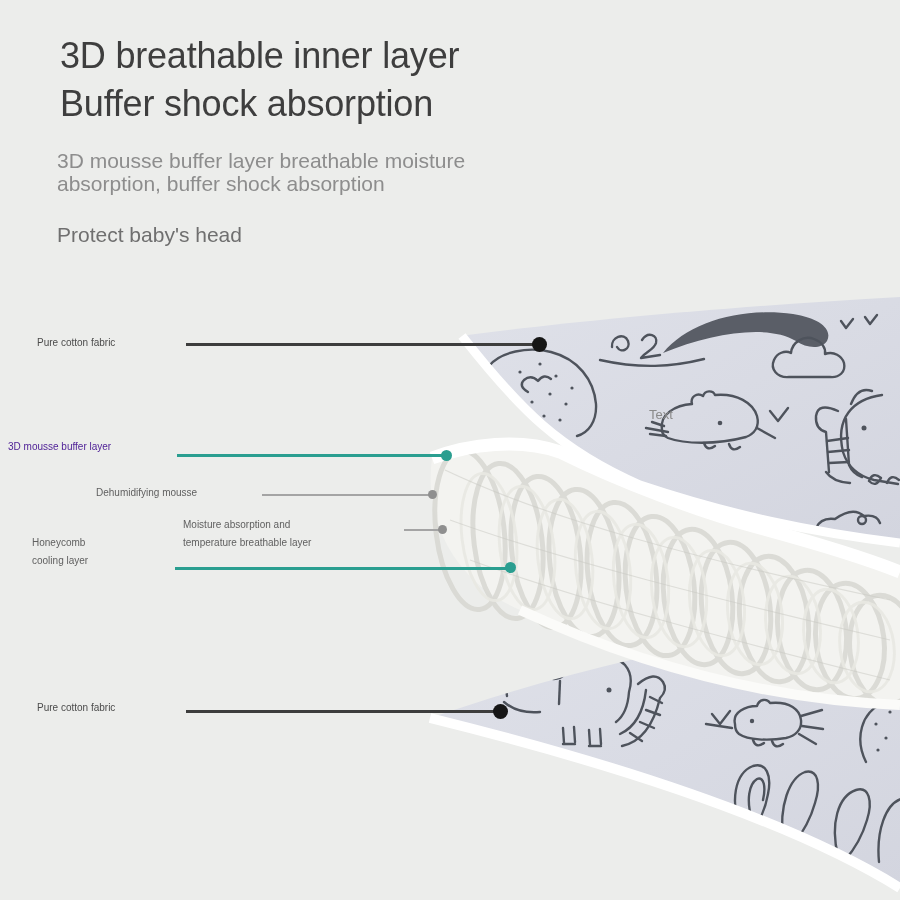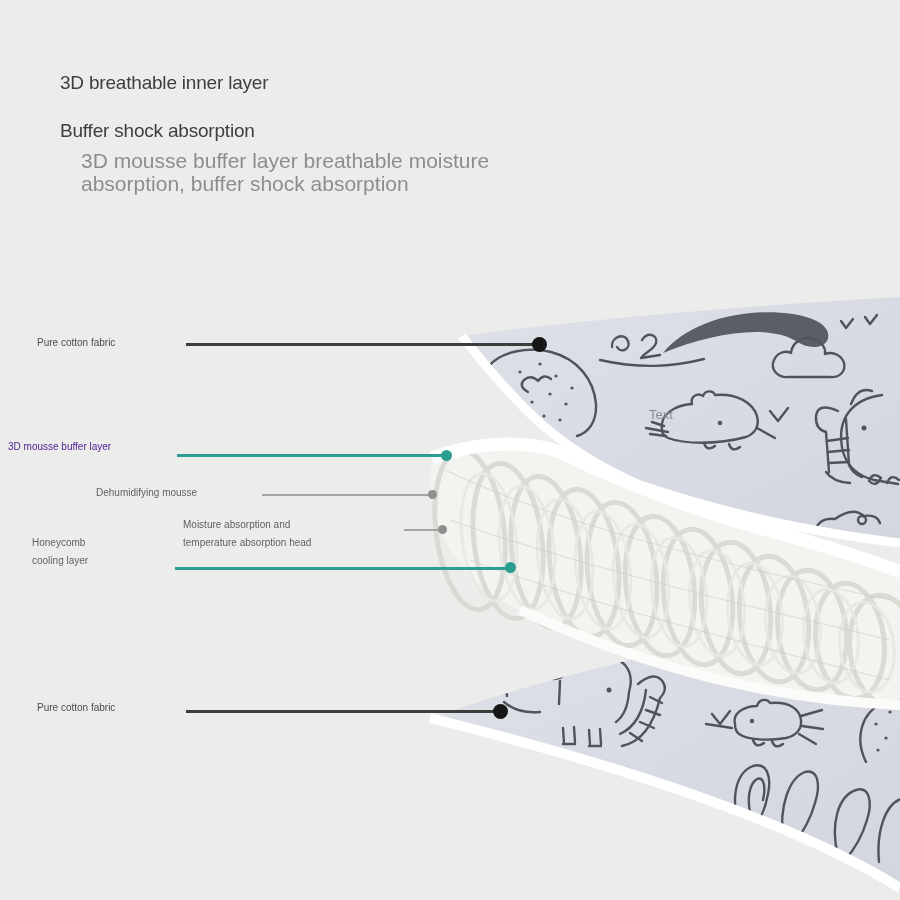--- a/index.html
+++ b/index.html
@@ -4,24 +4,24 @@
 <style>
   html,body{margin:0;padding:0;}
   #stage{
     position:relative;width:900px;height:900px;overflow:hidden;
     background:#ecedeb;
     font-family:"Liberation Sans", sans-serif;
   }
   #art{position:absolute;left:0;top:0;}
 
   
-  .title{position:absolute;left:60px;color:#3e3e3e;font-size:19px;letter-spacing:-0.2px;margin-top:37px;}
+  .title{position:absolute;left:60px;color:#3e3e3e;font-size:36px;letter-spacing:-0.2px;}
   #title1{top:35px;}
   #title2{top:83px;}
-  .body-text{position:absolute;left:57px;color:#8d8d8d;font-size:21px;line-height:23px;white-space:pre-line;margin-left:24px;}
+  .body-text{position:absolute;left:57px;color:#8d8d8d;font-size:21px;line-height:23px;white-space:pre-line;}
   #description{top:149px;width:470px;}
   #tagline{top:223px;color:#6f6f6f;}
 
   
   .clabel{position:absolute;font-size:10px;color:#565656;line-height:17.5px;white-space:pre-line;}
   .cline{position:absolute;}
   .cdot{position:absolute;border-radius:50%;}
 
   #c1-label{left:37px;top:334px;color:#4c4c4c;}
   #c1-line{left:186px;top:343px;width:347px;height:2.5px;background:#3d3d3d;}
@@ -195,35 +195,36 @@
         <text x="649" y="419" font-size="13" fill="#8a8a8a" stroke="none">Text</text>
       </g>
       <path d="M462,336 C520,410 560,450 640,485 C730,515 810,532 900,543" stroke="#ffffff" stroke-width="9" fill="none"></path>
     </g>
   </svg>
 
   <div class="title" id="title1">3D breathable inner layer</div>
   <div class="title" id="title2">Buffer shock absorption</div>
   <div class="body-text" id="description">3D mousse buffer layer breathable moisture
 absorption, buffer shock absorption</div>
+  <div class="body-text" id="tagline">Protect baby's head</div>
 
   <div class="clabel" id="c1-label">Pure cotton fabric</div>
   <div class="cline" id="c1-line"></div>
   <div class="cdot" id="c1-dot"></div>
 
   <div class="clabel" id="c2-label">3D mousse buffer layer</div>
   <div class="cline" id="c2-line"></div>
   <div class="cdot" id="c2-dot"></div>
 
   <div class="clabel" id="c3-label">Dehumidifying mousse</div>
   <div class="cline" id="c3-line"></div>
   <div class="cdot" id="c3-dot"></div>
 
   <div class="clabel" id="c4-label">Moisture absorption and
-temperature absorption head</div>
+temperature breathable layer</div>
   <div class="cline" id="c4-line"></div>
   <div class="cdot" id="c4-dot"></div>
 
   <div class="clabel" id="c5-label">Honeycomb
 cooling layer</div>
   <div class="cline" id="c5-line"></div>
   <div class="cdot" id="c5-dot"></div>
 
   <div class="clabel" id="c6-label">Pure cotton fabric</div>
   <div class="cline" id="c6-line"></div>

